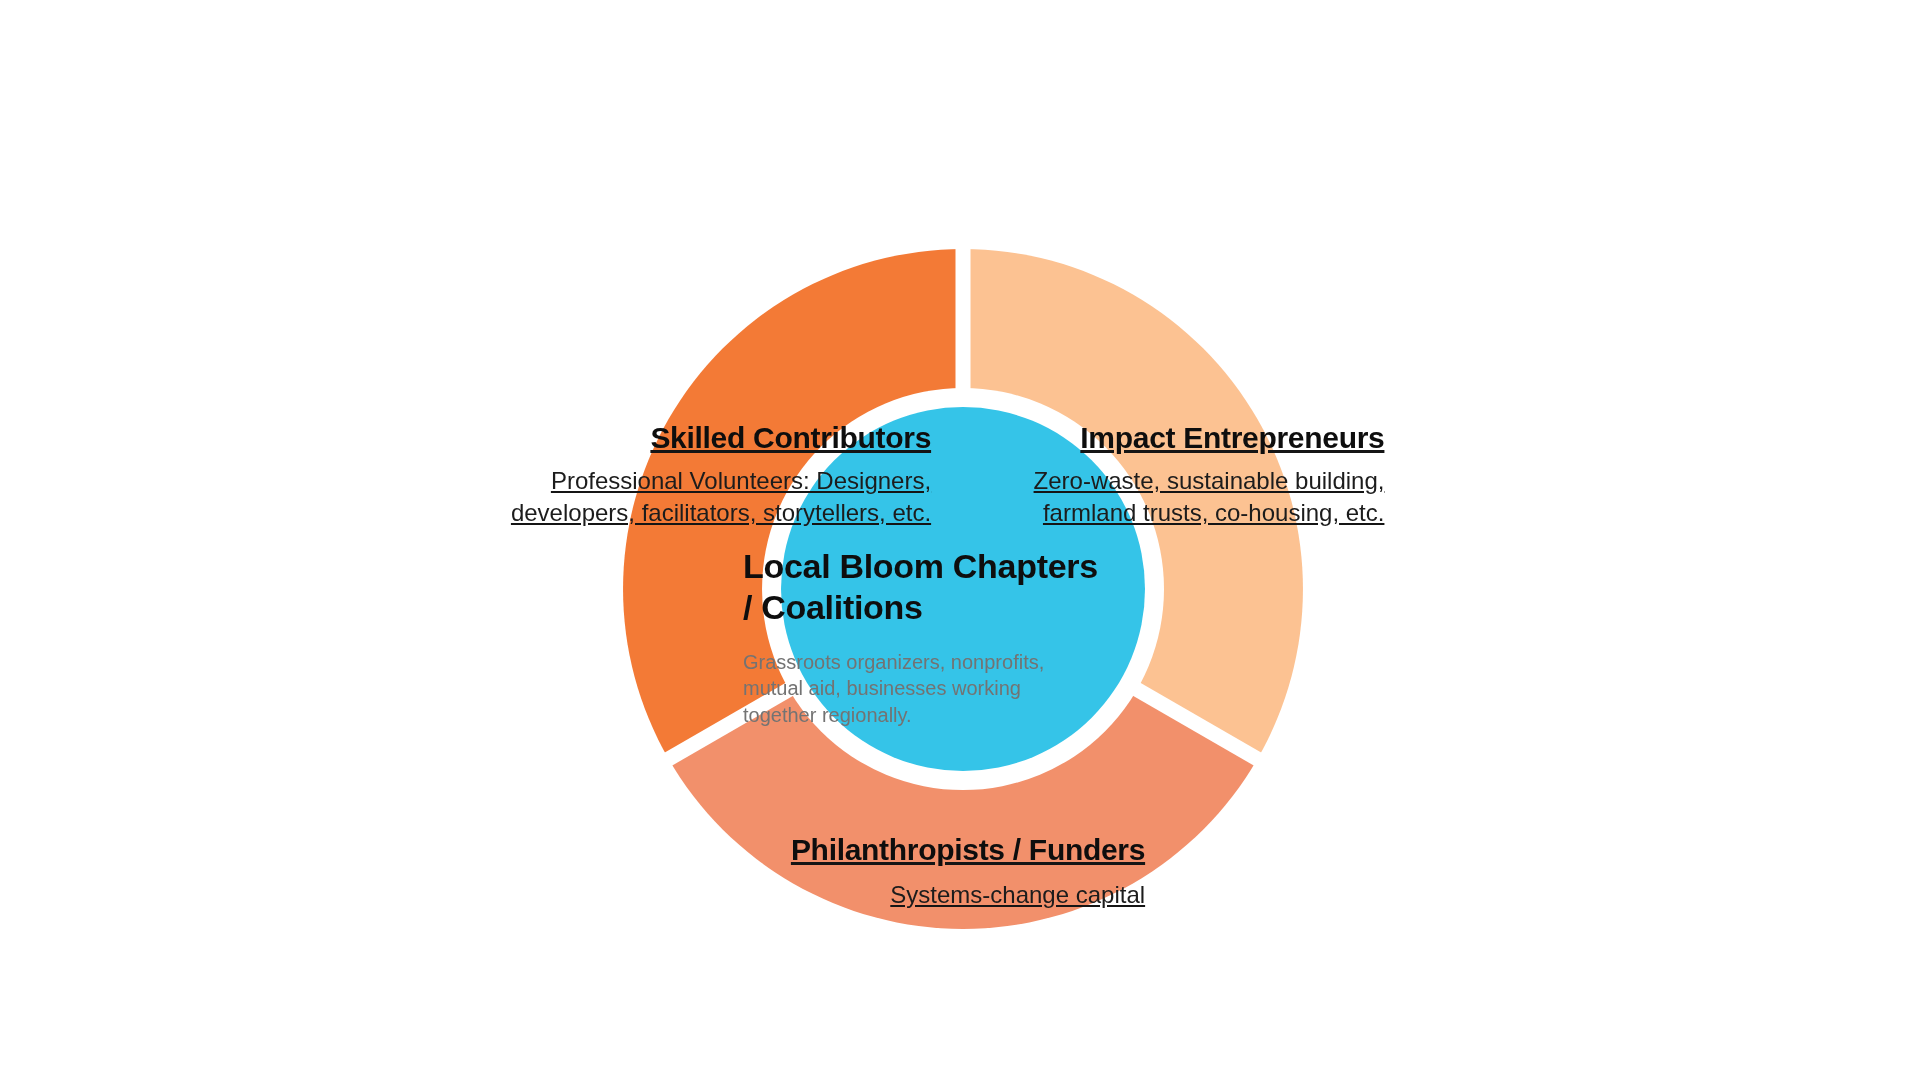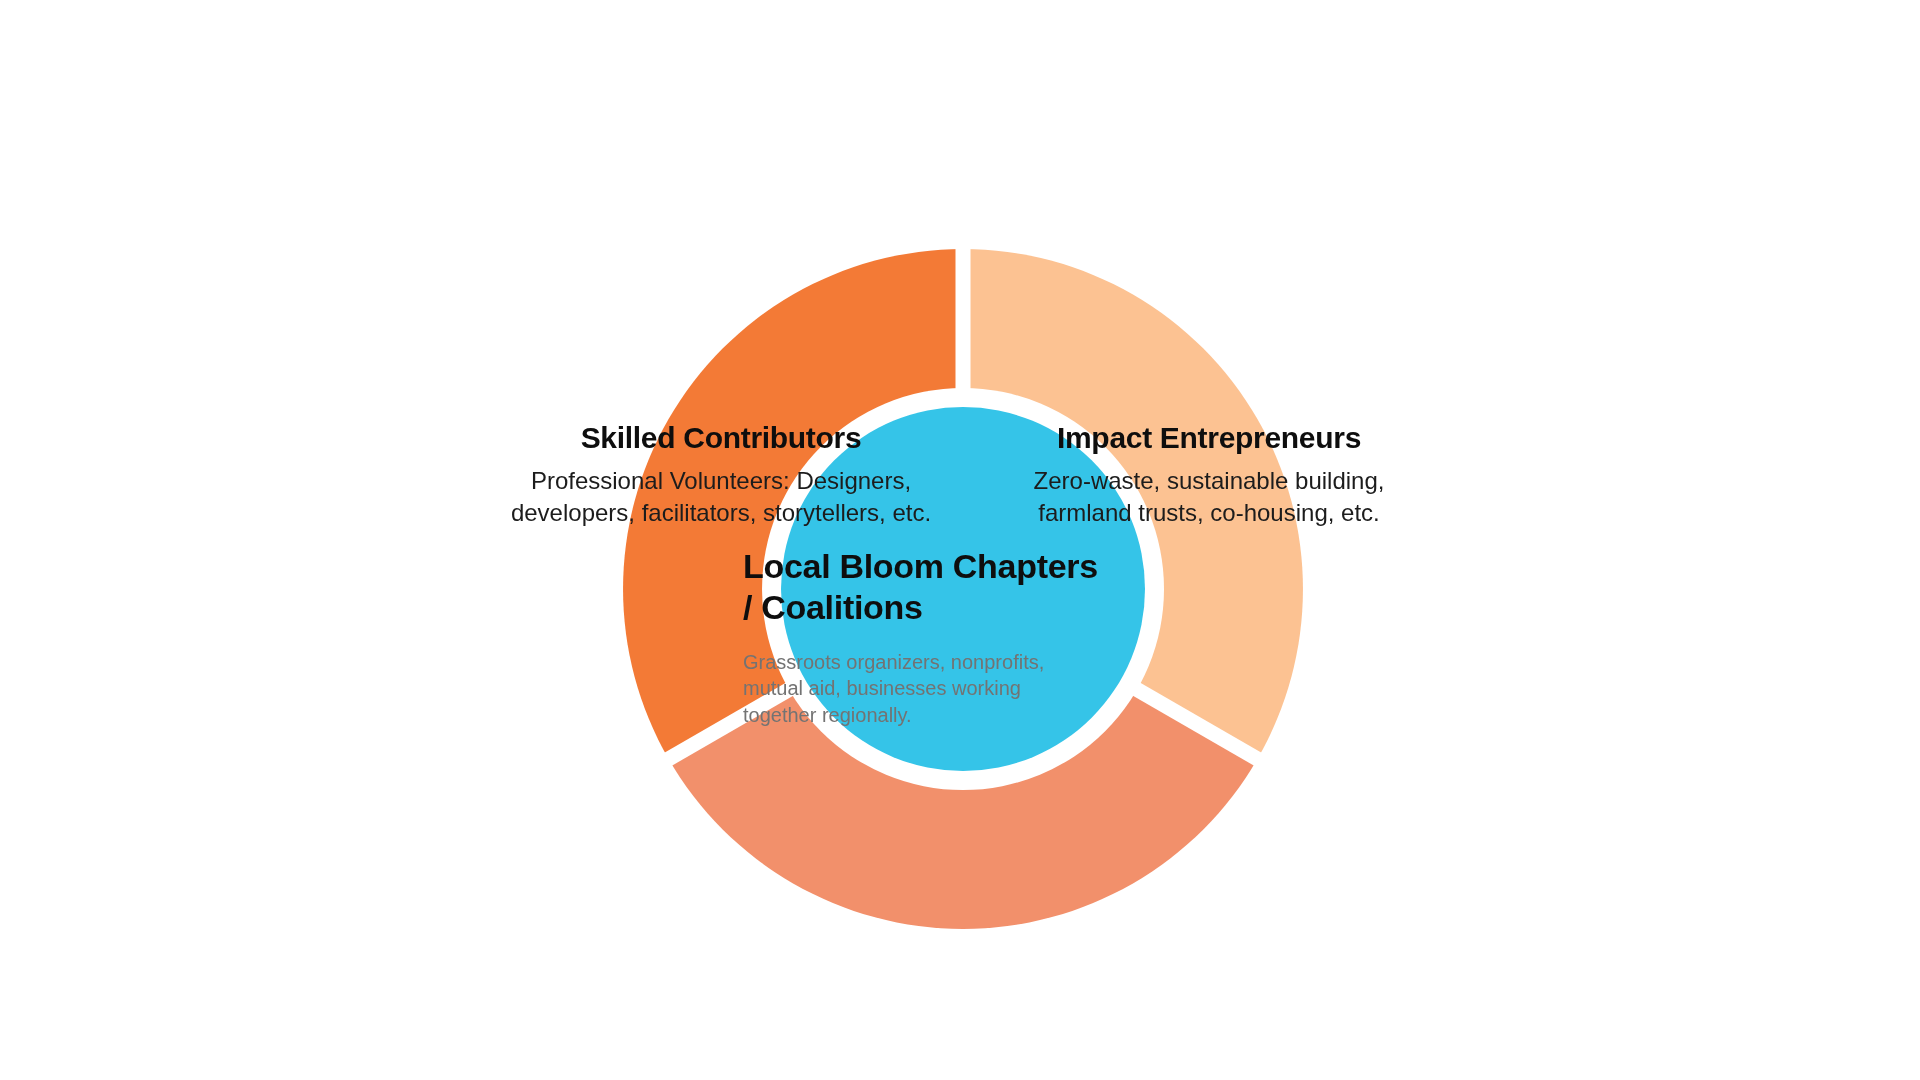--- a/index.html
+++ b/index.html
@@ -31,22 +31,23 @@
   #donut-svg {
     position: absolute;
     left: 0;
     top: 0;
     width: 1920px;
     height: 1080px;
   }
   .seg-label {
     position: absolute;
     transform: translateX(-50%);
-    text-align: center;
+    text-align: right;
     color: #151515;
+    text-decoration: underline;
   }
   .seg-label h2 {
     margin: 0;
     font-size: 30px;
     font-weight: 700;
     letter-spacing: -0.3px;
     white-space: nowrap;
     color: #0e0e0e;
   }
   .seg-label p {
@@ -108,20 +109,24 @@
     <p>Professional Volunteers:  Designers,
 developers, facilitators, storytellers, etc.</p>
   </div>
 
   <div class="seg-label" id="label-impact">
     <h2>Impact Entrepreneurs</h2>
     <p>Zero-waste, sustainable building,
 farmland trusts, co-housing, etc.</p>
   </div>
 
+  <div class="seg-label" id="label-phil">
+    <h2>Philanthropists / Funders</h2>
+    <p>Systems-change capital</p>
+  </div>
 
   <div class="center-label">
     <h2>Local Bloom Chapters
 / Coalitions</h2>
     <p>Grassroots organizers, nonprofits,
 mutual aid, businesses working
 together regionally.</p>
   </div>
 
 </div>

